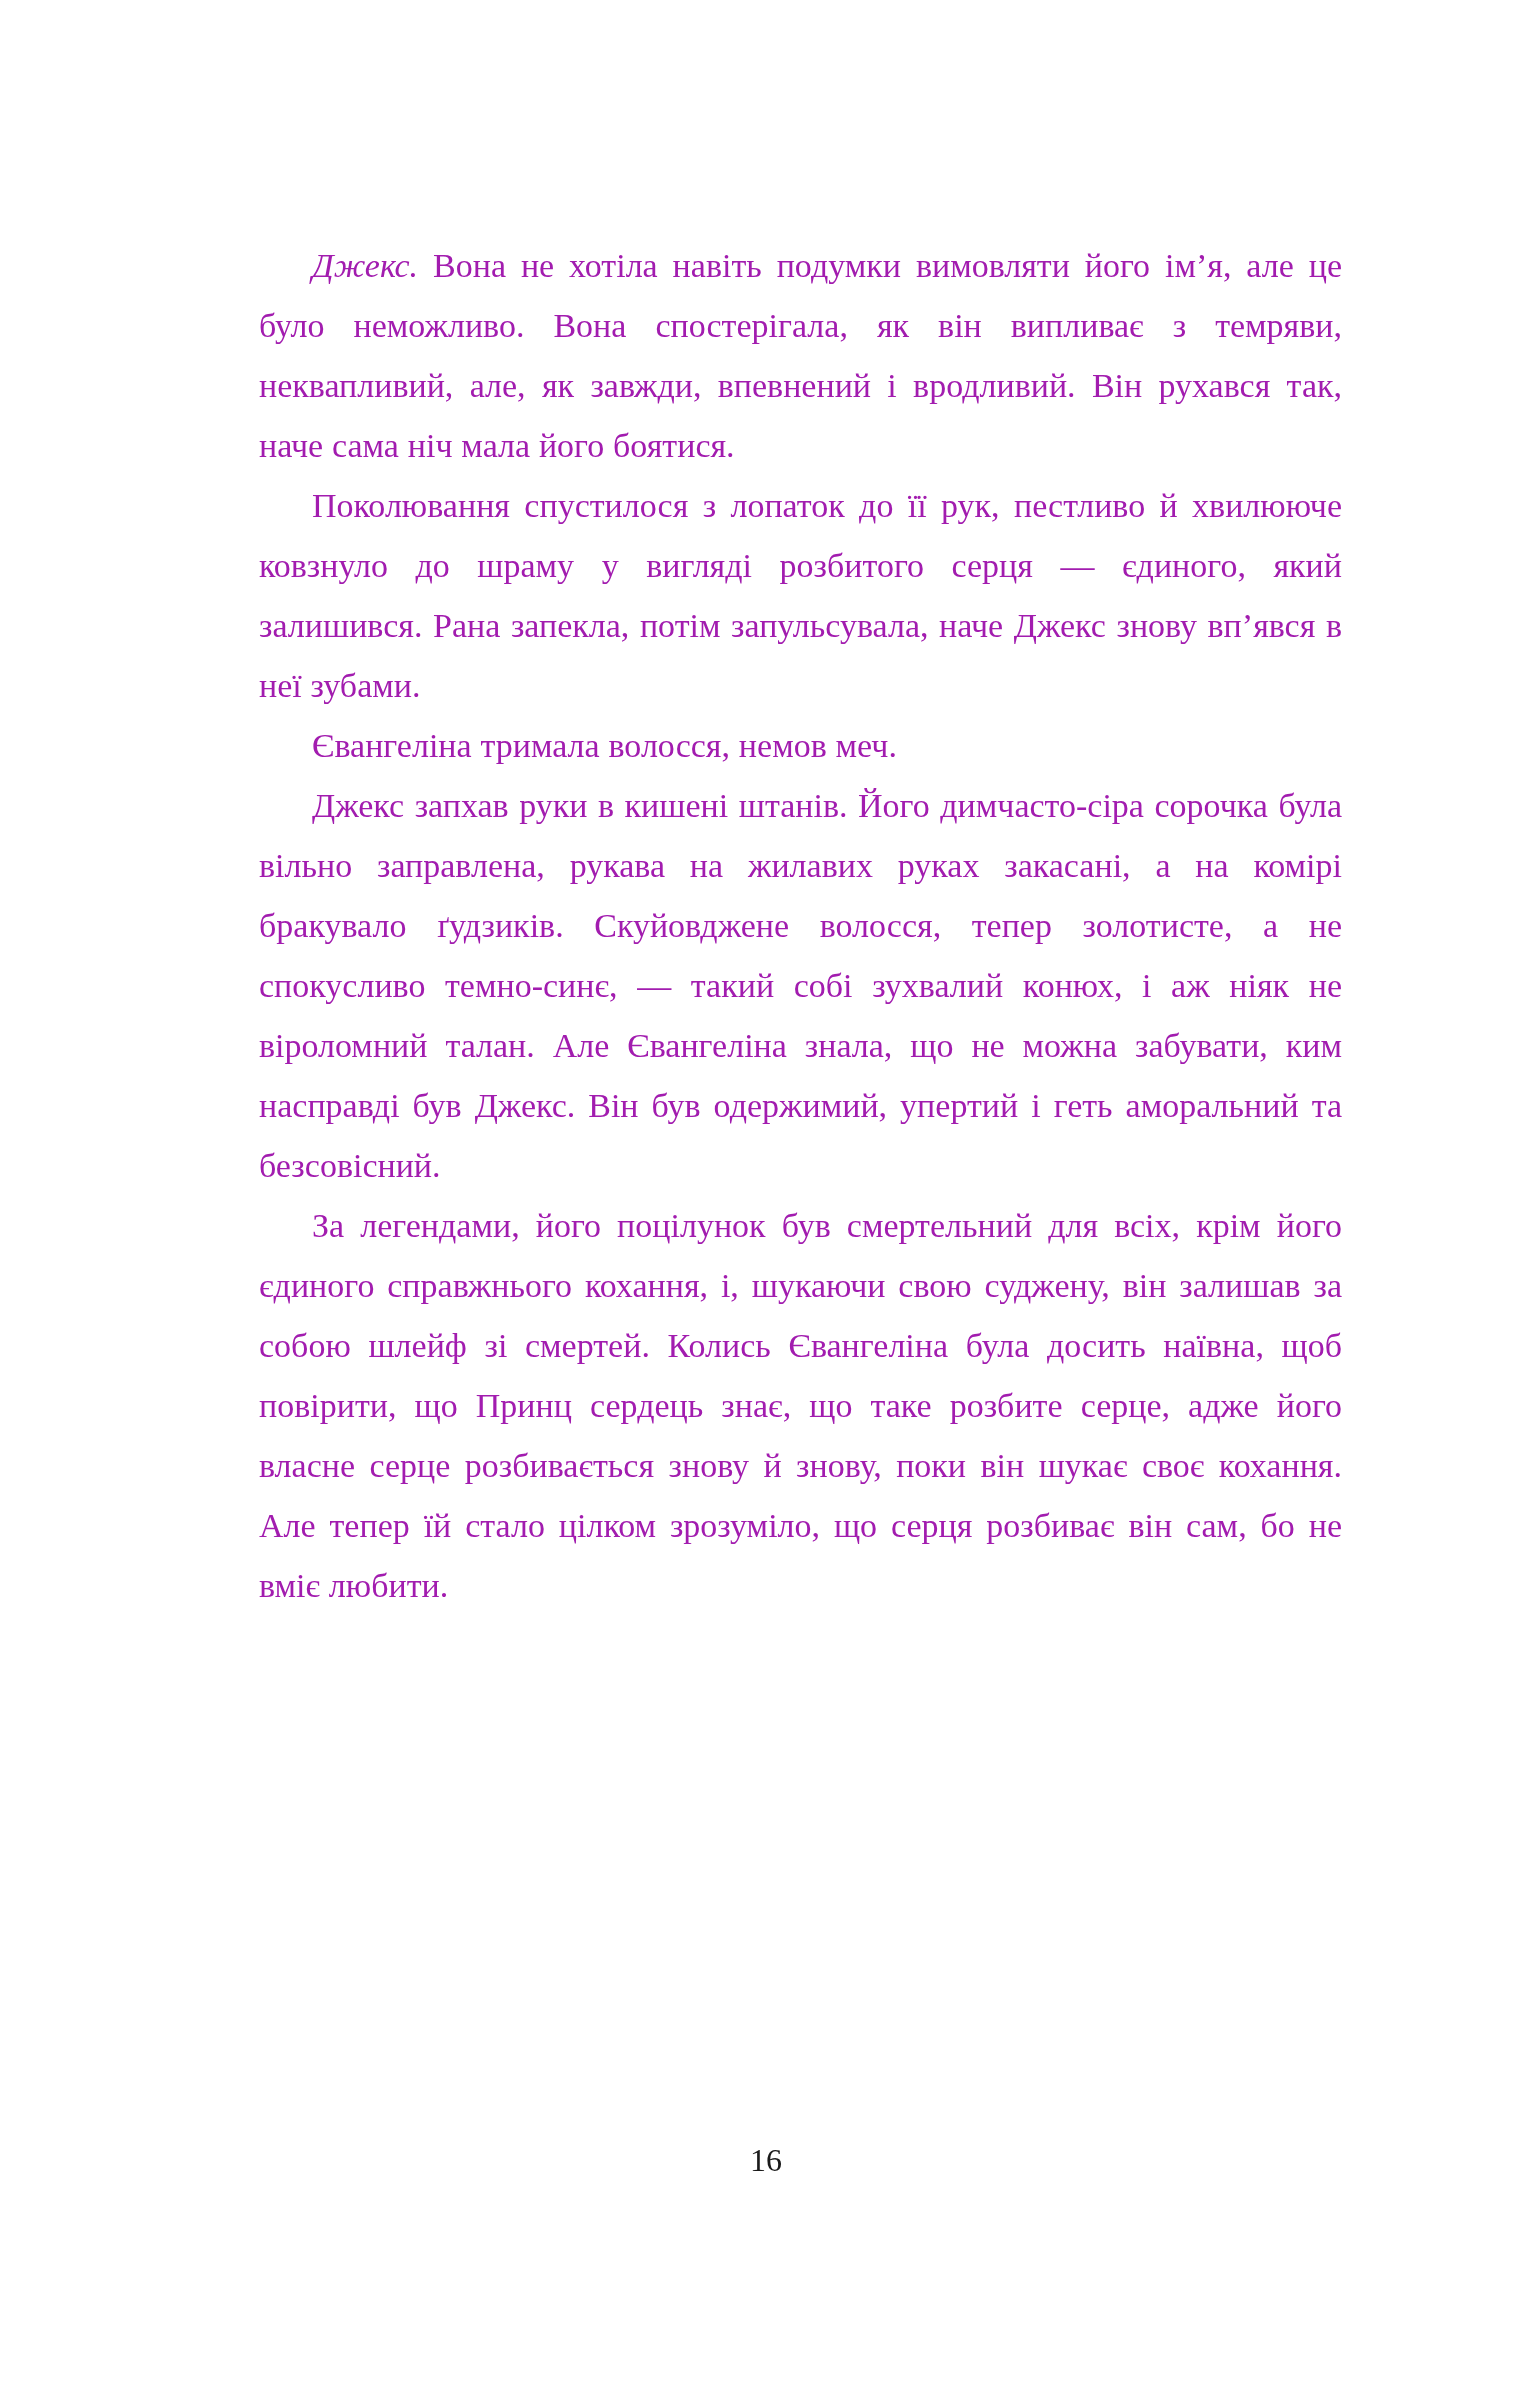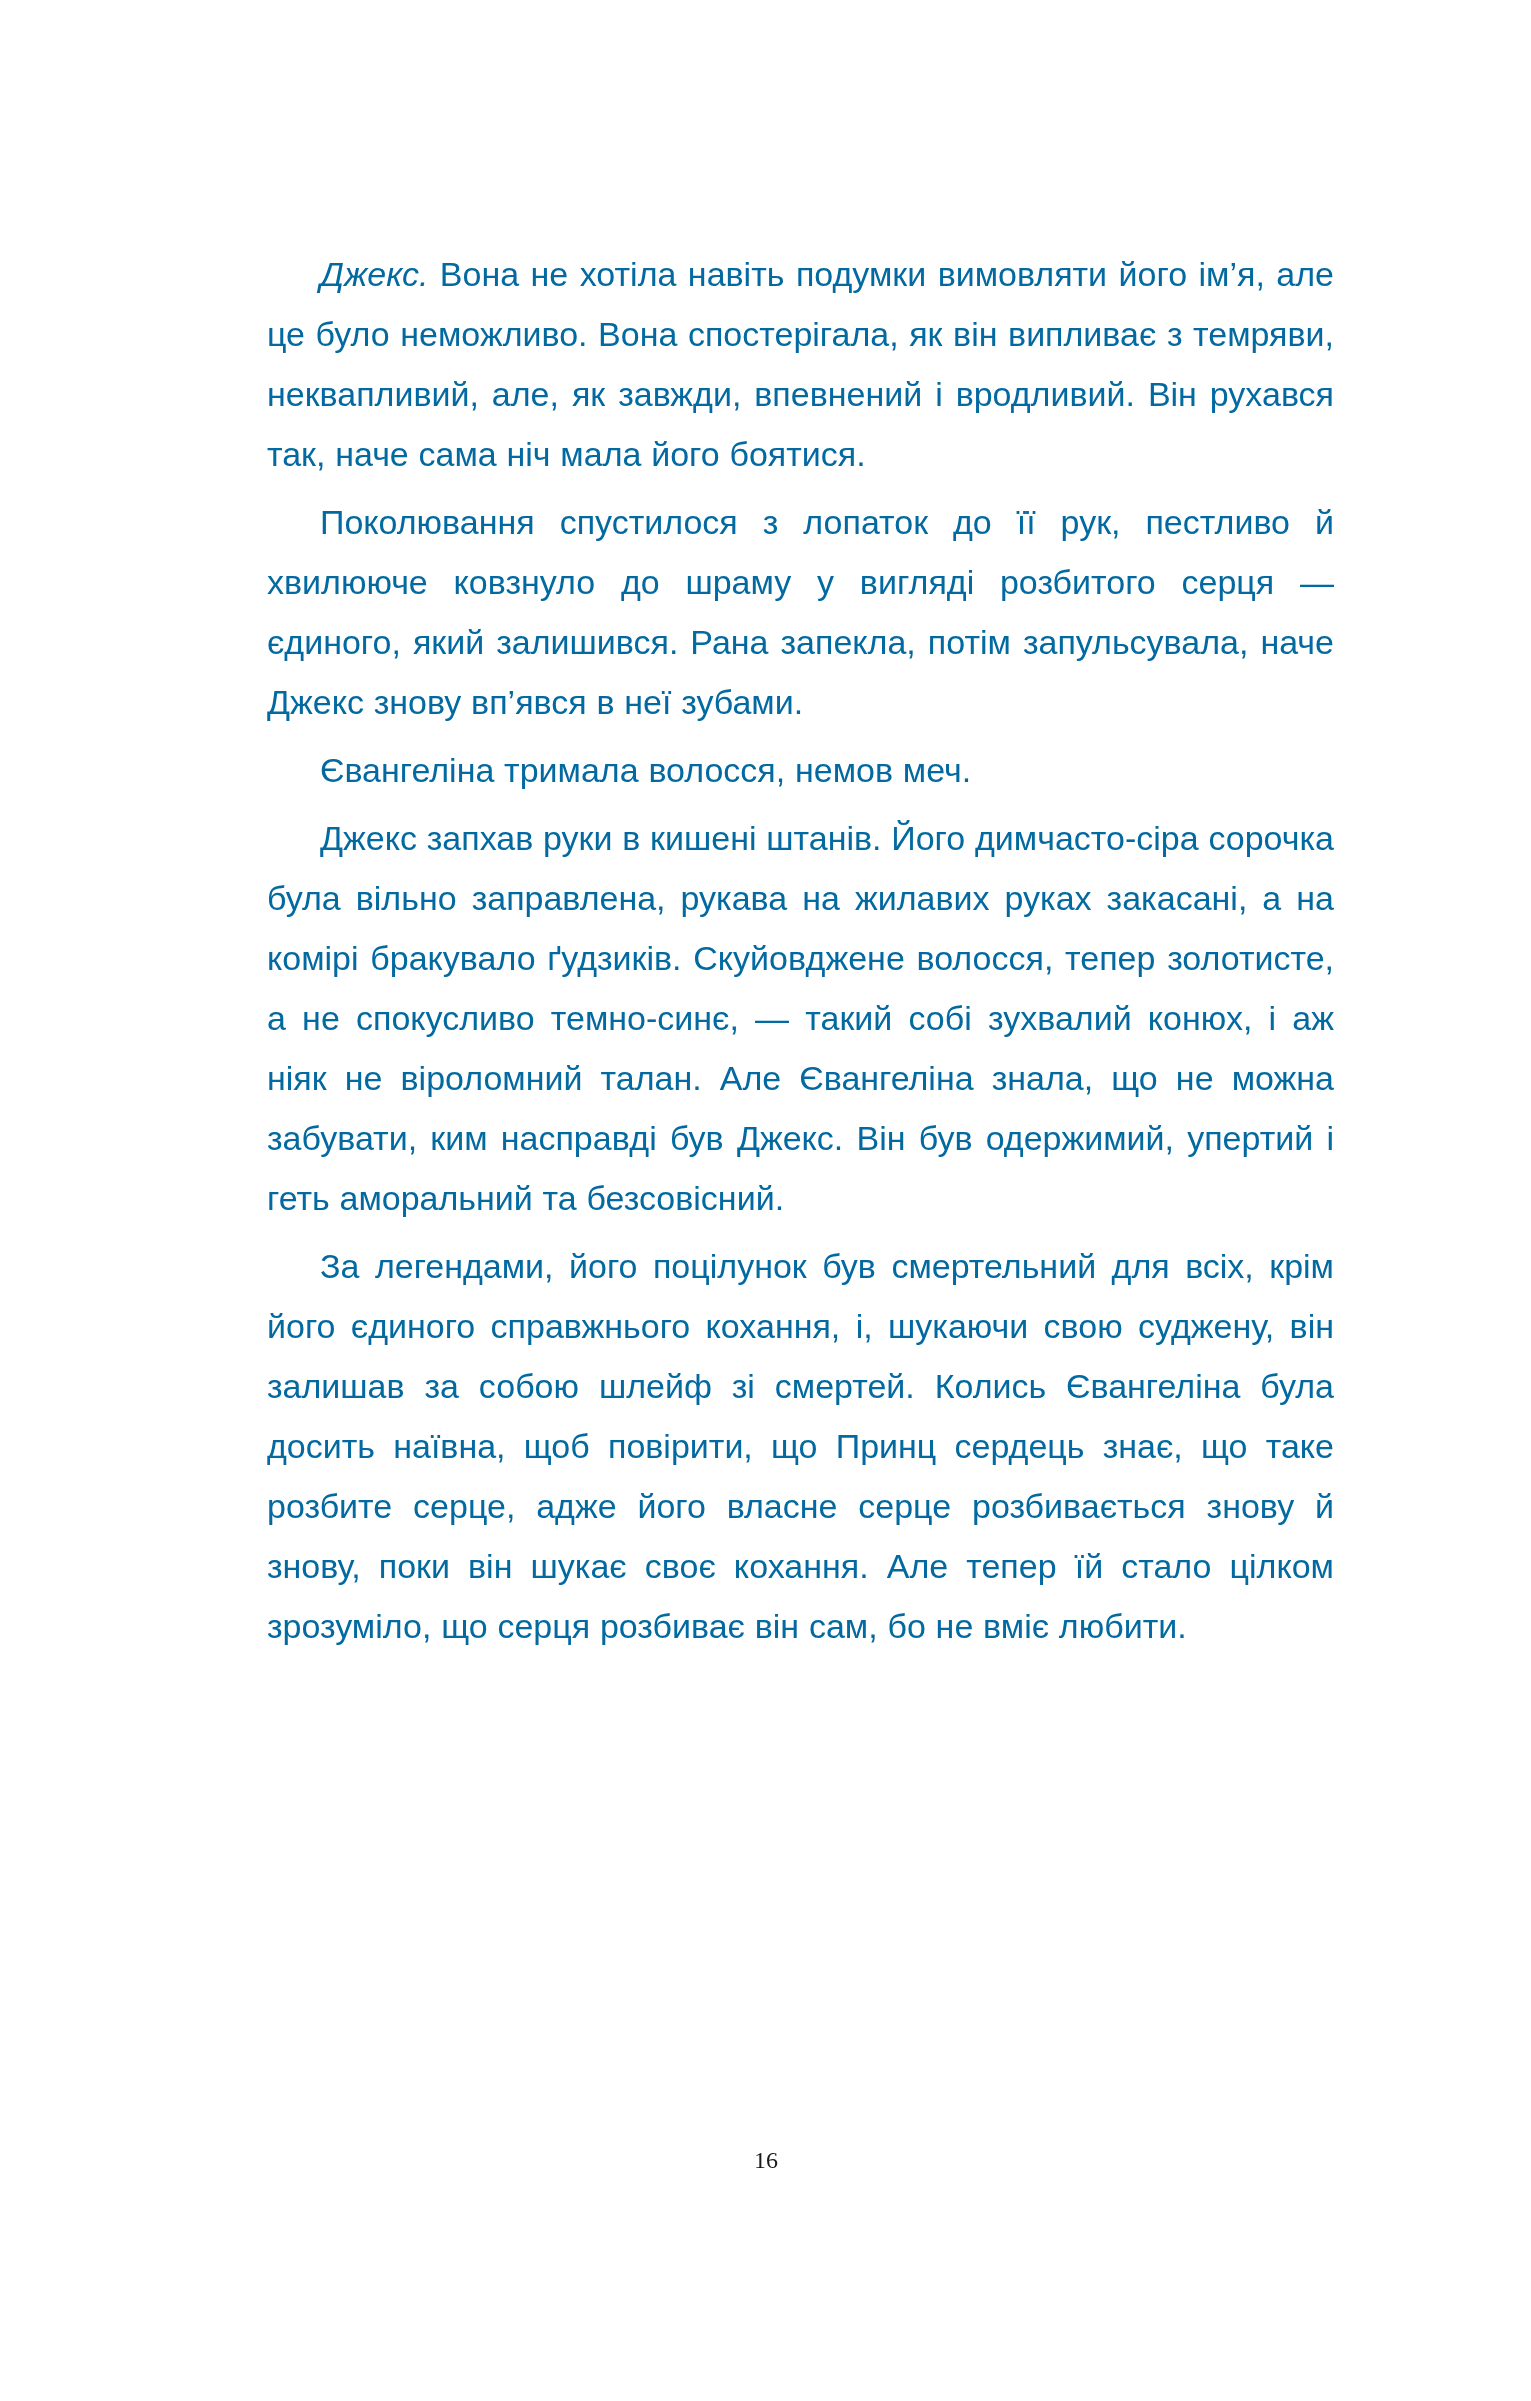--- a/index.html
+++ b/index.html
@@ -19,25 +19,25 @@
   }
 
   .text-block {
     position: absolute;
     left: 259px;
     top: 236px;
     width: 1083px;
   }
 
   .para {
-    margin: 8px;
-    font-family: Liberation Sans, sans-serif;
+    margin: 0;
+    font-family: Liberation Serif, serif;
     font-size: 34px;
     line-height: 60px;
-    color: #0369a1;
+    color: #a21caf;
     text-align: justify;
     text-justify: inter-word;
     text-indent: 53px;
     hyphens: manual;
     -webkit-hyphens: manual;
     word-spacing: 0.01em;
   }
 
   
   .para::after {
@@ -53,21 +53,21 @@
     font-style: italic;
   }
 
   .page-number {
     position: absolute;
     left: 0;
     right: 0;
     top: 2141px;
     text-align: center;
     font-family: "Liberation Serif", "DejaVu Serif", serif;
-    font-size: 24px;
+    font-size: 32px;
     line-height: 38px;
     color: #1a1a1a;
   }
 </style>
 </head>
 <body>
 
 <div class="page">
 
   <div class="text-block">

